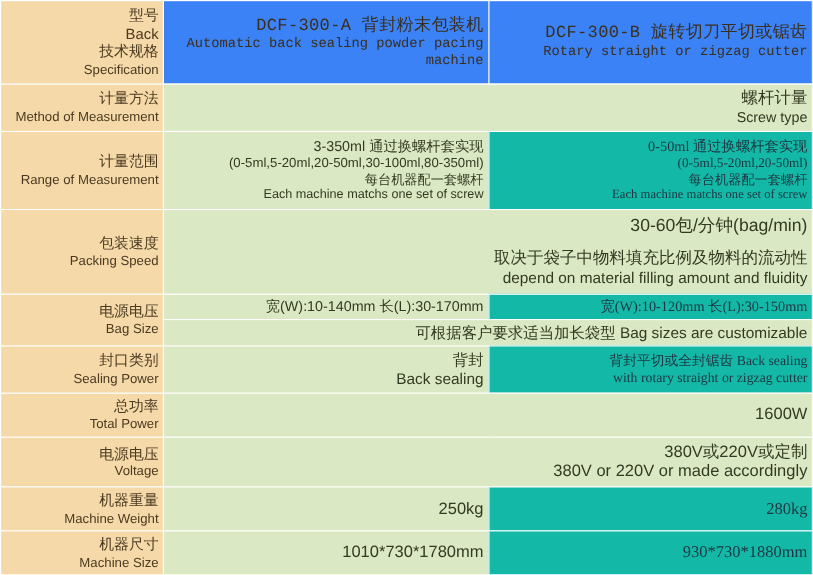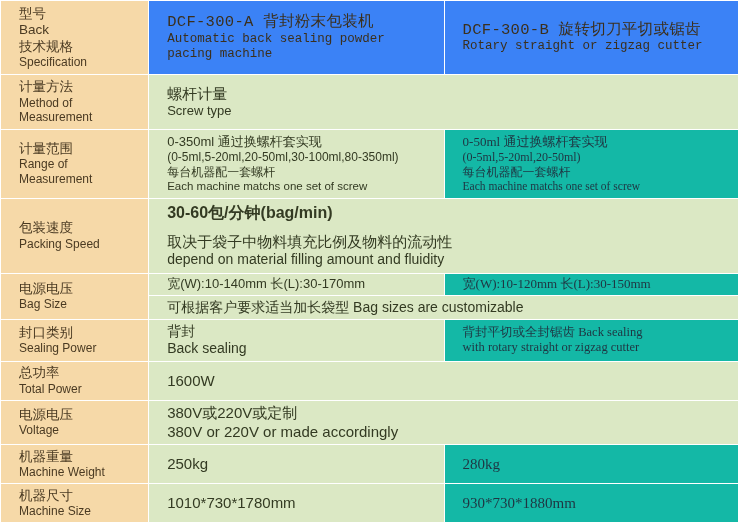--- a/index.html
+++ b/index.html
@@ -14,23 +14,23 @@
     overflow: hidden;
   }
   #spec-table {
     width: 739px;
     height: 523px;
     border-collapse: collapse;
     table-layout: fixed;
   }
   #spec-table td {
     border: 1px solid #ffffff;
-    text-align: left;
+    text-align: right;
     vertical-align: middle;
-    padding: 2px 18px;
+    padding: 2px 4px;
     line-height: 1.22;
   }
   .col-label { width: 148px; }
   .col-a { width: 295px; }
   .col-b { width: 294px; }
 
   .label-cell {
     background: #f6d9a8;
     color: #4a3a22;
     font-size: 13px;
@@ -109,40 +109,40 @@
         <span class="l2 fs13">Screw type</span>
       </td>
     </tr>
 
     <tr>
       <td class="label-cell">
         <span class="cn">计量范围</span>
         <span class="en">Range of Measurement</span>
       </td>
       <td class="green cell-lines pad-small">
-        <span class="l1 fs13">0-350ml 通过换螺杆套实现</span>
+        <span class="l1 fs13">3-350ml 通过换螺杆套实现</span>
         <span class="l2 fs12">(0-5ml,5-20ml,20-50ml,30-100ml,80-350ml)</span>
         <span class="l3 fs12">每台机器配一套螺杆</span>
         <span class="l4 fs11">Each machine matchs one set of screw</span>
       </td>
       <td class="blue cell-lines pad-small">
         <span class="l1 fs13">0-50ml 通过换螺杆套实现</span>
         <span class="l2 fs12">(0-5ml,5-20ml,20-50ml)</span>
         <span class="l3 fs12">每台机器配一套螺杆</span>
         <span class="l4 fs11">Each machine matchs one set of screw</span>
       </td>
     </tr>
 
     <tr>
       <td class="label-cell">
         <span class="cn">包装速度</span>
         <span class="en">Packing Speed</span>
       </td>
       <td class="green cell-lines" colspan="2">
-        <span class="l1 fs16" style="display:block;margin-bottom:10px;font-weight:bold;">30-60包/分钟(bag/min)</span>
+        <span class="l1 fs16" style="display:block;margin-bottom:10px;">30-60包/分钟(bag/min)</span>
         <span class="l2 fs15">取决于袋子中物料填充比例及物料的流动性</span>
         <span class="l3 fs14">depend on material filling amount and fluidity</span>
       </td>
     </tr>
 
     <tr>
       <td class="label-cell" rowspan="2">
         <span class="cn">电源电压</span>
         <span class="en">Bag Size</span>
       </td>

